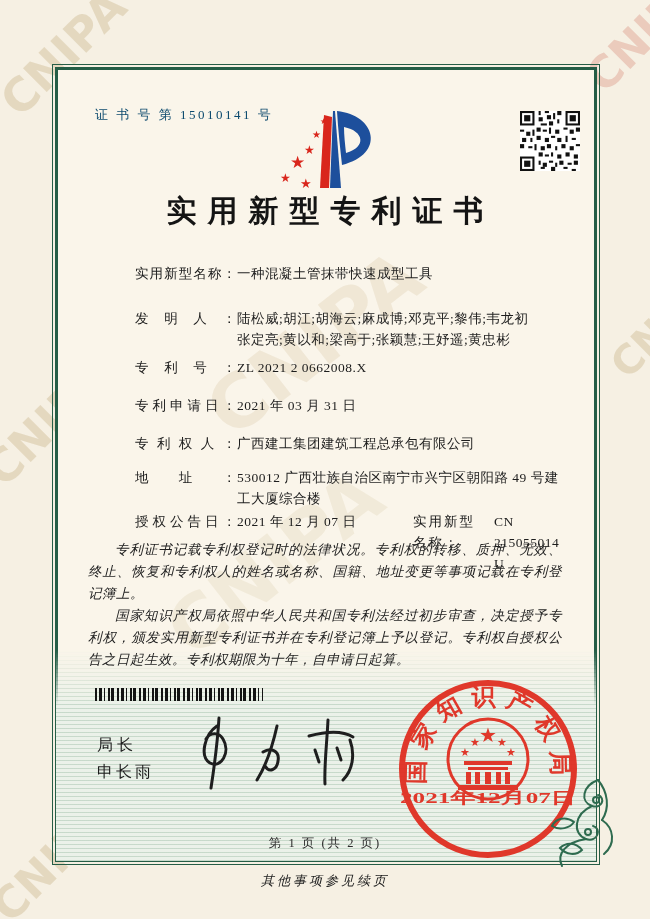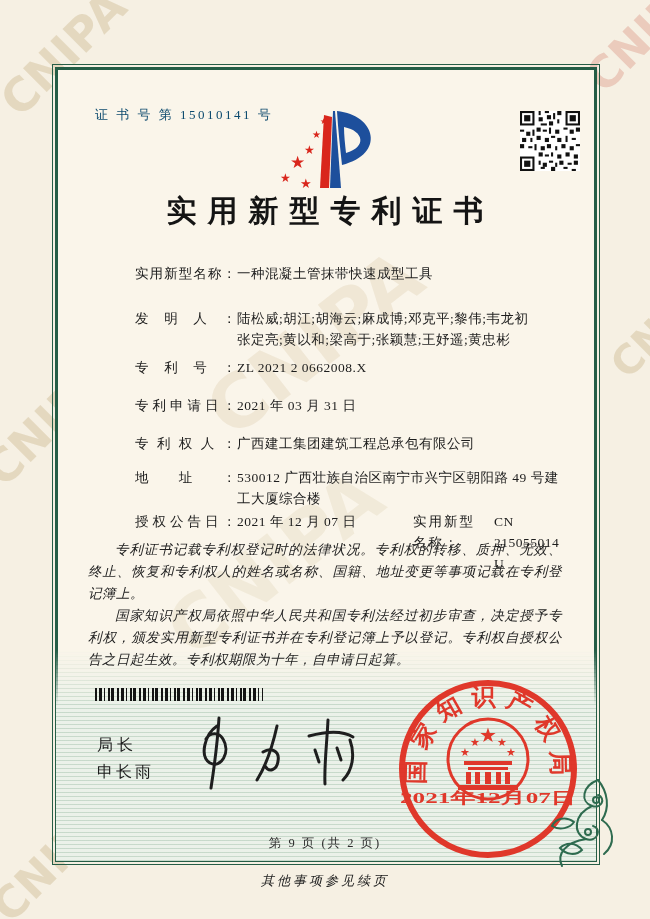--- a/index.html
+++ b/index.html
@@ -259,16 +259,16 @@
       <path d="M48,61 C28,64 18,76 24,88"></path>
       <path d="M60,2 C70,14 72,30 64,42"></path>
       <path d="M64,42 C76,50 78,66 66,76"></path>
       <path d="M36,44 C28,38 18,40 14,48 C22,53 32,50 36,44 Z"></path>
       <path d="M44,72 C38,64 28,64 22,70 C28,77 38,78 44,72 Z"></path>
       <circle cx="58" cy="22" r="3"></circle>
       <circle cx="50" cy="54" r="3"></circle>
     </g>
   </svg>
 
-  <div id="page-footer" class="abs">第 9 页 (共 2 页)</div>
+  <div id="page-footer" class="abs">第 1 页 (共 2 页)</div>
   <div id="cont-note" class="abs">其他事项参见续页</div>
 
 </div>
 
 </body></html>

